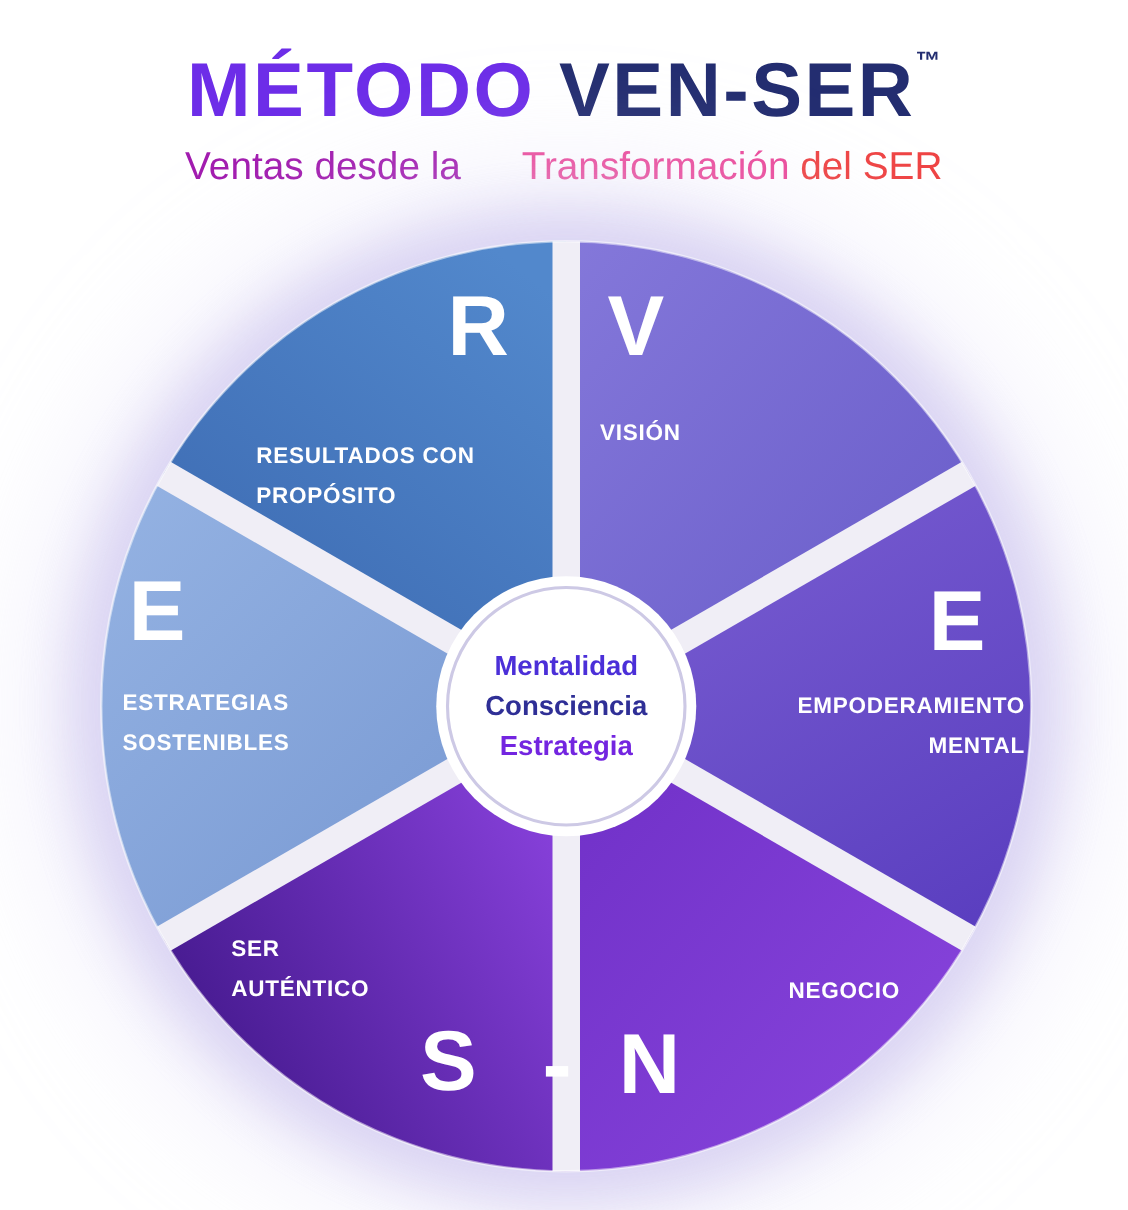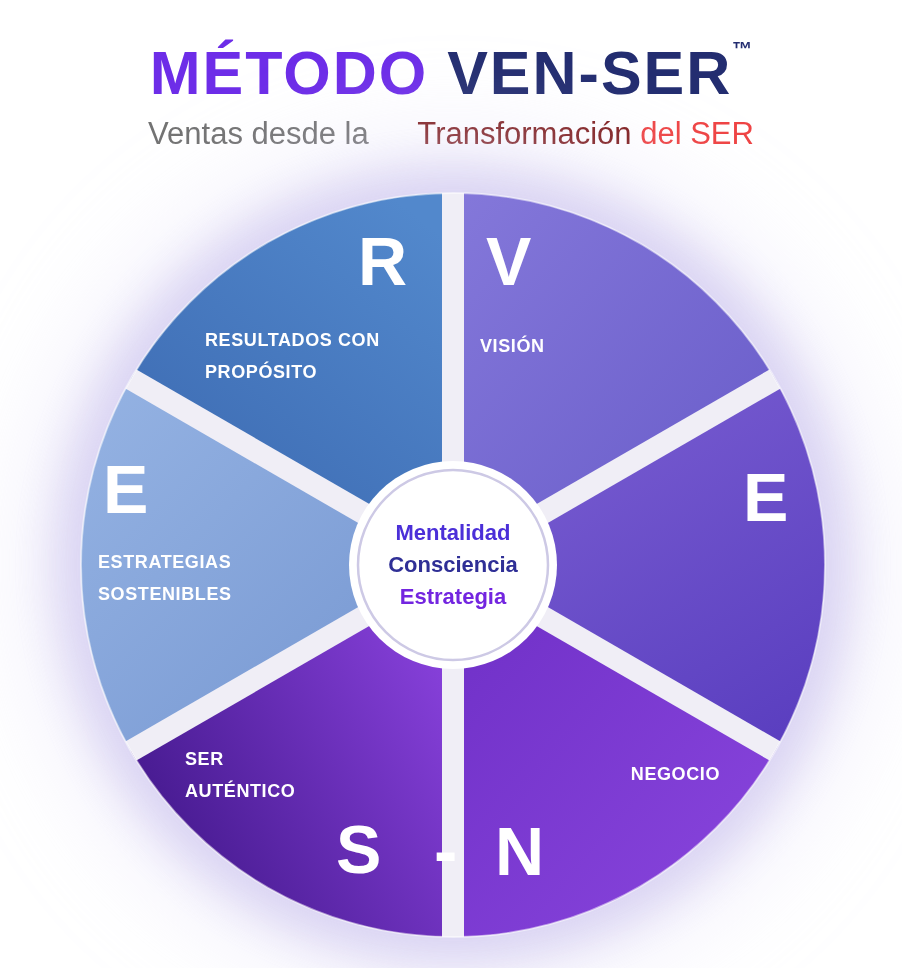--- a/index.html
+++ b/index.html
@@ -25,41 +25,41 @@
   .letter-r{left:358px;top:227px;}
   .letter-v{left:486px;top:227px;}
   .letter-e1{left:743px;top:463px;}
   .letter-n{left:495px;top:817px;}
   .letter-s{left:336px;top:815px;}
   .letter-e2{left:103px;top:455px;}
   .dash{position:absolute;color:#ffffff;font-size:70px;font-weight:800;line-height:70px;left:434px;top:816px;}
 
   
   .slice-label{position:absolute;color:#ffffff;font-size:18px;font-weight:700;letter-spacing:0.6px;line-height:32px;}
-  .label-r{left:205px;top:324px;text-align:left;}
+  .label-r{left:205px;top:348px;text-align:left;}
   .label-v{left:480px;top:330px;text-align:left;}
   .label-e1{right:114px;top:548px;text-align:right;}
-  .label-n{right:214px;top:758px;text-align:center;}
+  .label-n{right:214px;top:776px;text-align:center;}
   .label-s{left:185px;top:743px;text-align:left;}
   .label-e2{left:98px;top:546px;text-align:left;}
 
   
   .center-text{position:absolute;left:348px;top:517px;width:210px;text-align:center;
     font-size:22px;font-weight:800;line-height:32px;}
 </style>
 </head>
 <body>
 
 <div class="page">
 
   <div class="header">
     <h1 class="title"><span class="t1" style="color: rgb(109, 45, 232);">MÉTODO</span>
       <span class="t2" style="color: rgb(35, 45, 112);">VEN-SER</span><sup style="color: rgb(35, 45, 112);">™</sup></h1>
-    <p class="subtitle"><span style="color: #737373;">Ventas desde la</span>
-      <span class="accent" style="color: #7f1d1d; margin-left: 40px;">Transformación</span>
+    <p class="subtitle"><span style="color: #a21caf;">Ventas desde la</span>
+      <span class="accent" style="color: #ec4899; margin-left: 40px;">Transformación</span>
       <span style="color: #ef4444;">del SER</span></p>
   </div>
 
   <div class="wheel-glow"></div>
 
   <svg class="wheel-svg" width="902" height="790" viewBox="0 0 902 790">
     <defs>
       <linearGradient id="grad-0" x1="0.8" y1="0" x2="0.1" y2="1">
         <stop offset="0" stop-color="#5288cc"></stop>
         <stop offset="1" stop-color="#3a67af"></stop>
@@ -116,20 +116,22 @@
   <div class="dash">-</div>
 
   <div class="slice-label label-r">
     <div>RESULTADOS CON</div>
     <div>PROPÓSITO</div>
   </div>
   <div class="slice-label label-v">
     <div>VISIÓN</div>
   </div>
   <div class="slice-label label-e1">
+    <div>EMPODERAMIENTO</div>
+    <div>MENTAL</div>
   </div>
   <div class="slice-label label-n">
     <div>NEGOCIO</div>
   </div>
   <div class="slice-label label-e2">
     <div>ESTRATEGIAS</div>
     <div>SOSTENIBLES</div>
   </div>
   <div class="slice-label label-s">
     <div>SER</div>

